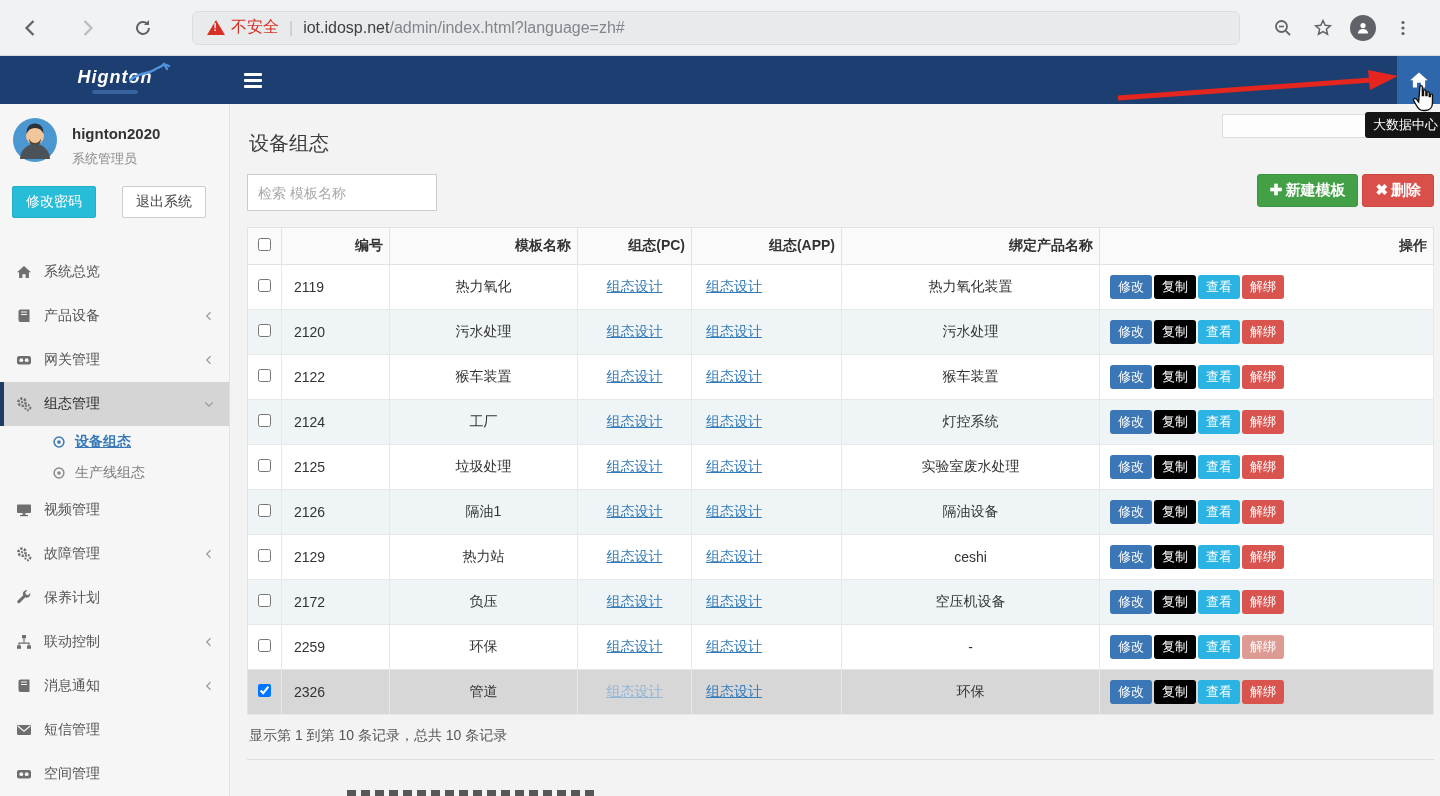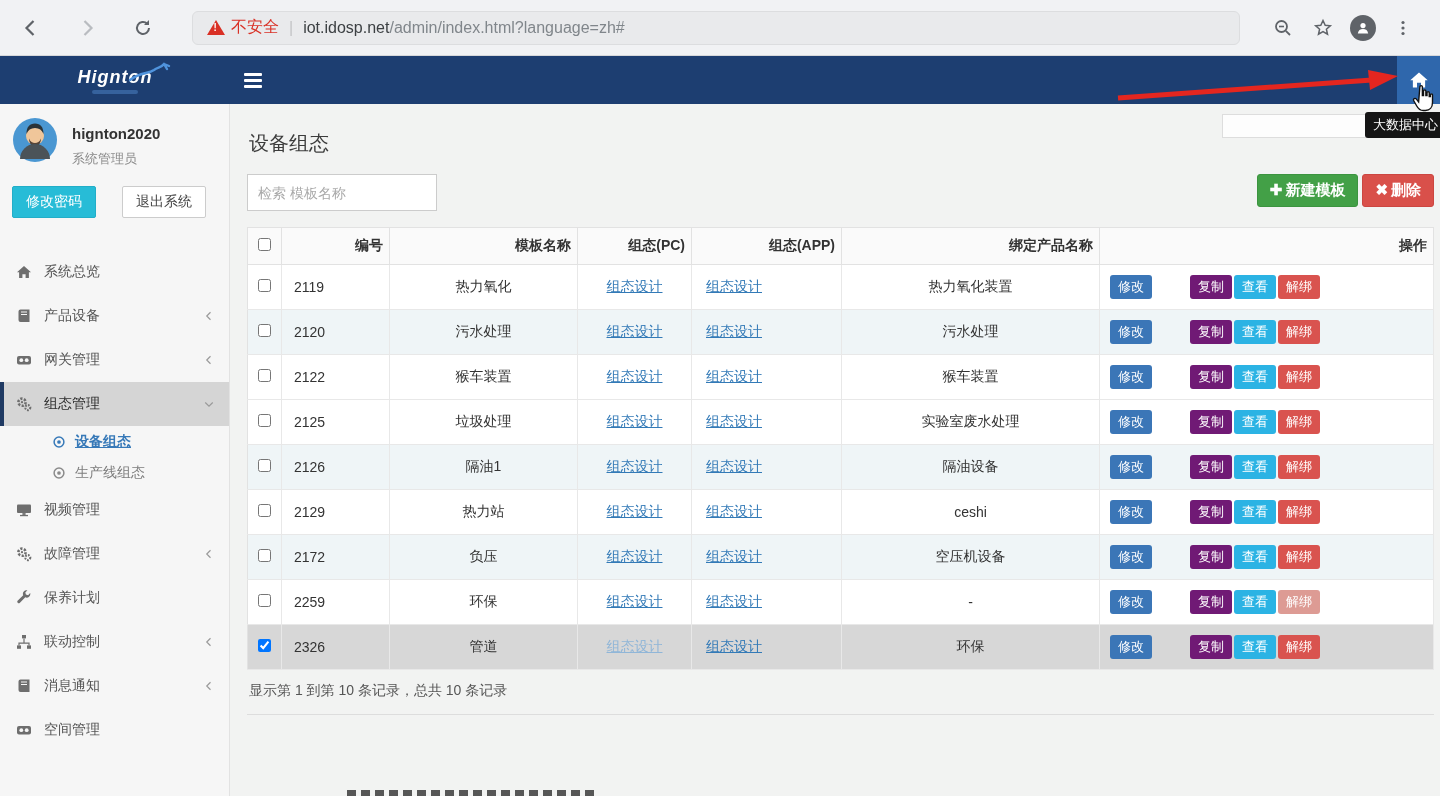--- a/index.html
+++ b/index.html
@@ -72,21 +72,21 @@
   .grid col.c-id { width:108px; } .grid col.c-name { width:188px; } .grid col.c-pc { width:114px; }
   .grid col.c-app { width:150px; } .grid col.c-prod { width:258px; }
   .grid td.t-id { text-align:left; padding-left:12px; }
   .grid td.t-app { text-align:left; padding-left:14px; }
   .grid td.t-act { text-align:left; padding-left:10px; }
   .grid tr.tint td { background:#eff5f7; }
   .grid tr.selected td { background:#d7d7d7; }
   a.cfg-link { color:#337ab7; text-decoration:underline; cursor:pointer; }
   a.cfg-link.faded { color:#90b6d8; }
   .abtn { display:inline-block; padding:3px 8px; border-radius:3px; color:#fff; font-size:13px; margin-right:2px; border:none; cursor:pointer; }
-  .abtn.edit { background:#3b76b7; } .abtn.copy { background:#701a75;margin-left:36px; }
+  .abtn.edit { background:#3b76b7; } .abtn.copy { background:#000000; }
   .abtn.view { background:#2bb3e4; } .abtn.unbind { background:#d9534f; }
   .abtn.disabled { background:#dd9b94; }
   .summary { font-size:14px; color:#555; padding:12px 2px 14px; border-bottom:1px solid #ddd; }
 
   
   .hdr-search { position:absolute; left:1222px; top:114px; width:145px; height:24px; border:1px solid #ddd; background:#fdfdfd; }
   .tooltip { position:absolute; left:1365px; top:112px; background:#151515; color:#fff; font-size:13px; padding:4px 8px; border-radius:3px; white-space:nowrap; }
   .arrow-overlay { position:absolute; left:1100px; top:62px; pointer-events:none; }
   .cursor-overlay { position:absolute; left:1410px; top:84px; pointer-events:none; }
   .clipped-text { position:absolute; left:347px; bottom:0; width:250px; height:6px;
@@ -328,20 +328,29 @@
         <span>消息通知</span>
         <span class="chev">
             <svg width="12" height="12" viewBox="0 0 16 16">
               <path d="M10 3 5 8l5 5" fill="none" stroke="currentColor" stroke-width="1.6"></path>
             </svg>
           </span>
       </li>
       <li class="nav-item">
         <span class="ni-icon">
             <svg width="16" height="16" viewBox="0 0 16 16">
+              <rect x="1" y="3" width="14" height="10" rx="1.2" fill="currentColor"></rect>
+              <path d="M1.8 4 8 9.2 14.2 4" fill="none" stroke="#f6f6f6" stroke-width="1.3"></path>
+            </svg>
+          </span>
+        <span>短信管理</span>
+      </li>
+      <li class="nav-item">
+        <span class="ni-icon">
+            <svg width="16" height="16" viewBox="0 0 16 16">
               <rect x="1" y="4" width="14" height="8.4" rx="2" fill="currentColor"></rect>
               <circle cx="5.3" cy="8.2" r="1.9" fill="#f6f6f6"></circle>
               <circle cx="10.7" cy="8.2" r="1.9" fill="#f6f6f6"></circle>
             </svg>
           </span>
         <span>空间管理</span>
       </li>
     </ul>
   </div>
 
@@ -404,20 +413,31 @@
           <td><input type="checkbox" style=""></td>
           <td class="t-id">2122</td>
           <td>猴车装置</td>
           <td><a class="cfg-link">组态设计</a></td>
           <td class="t-app"><a class="cfg-link">组态设计</a></td>
           <td>猴车装置</td>
           <td class="t-act">
             <button class="abtn edit">修改</button><button class="abtn copy">复制</button><button class="abtn view">查看</button><button class="abtn unbind">解绑</button>
           </td>
         </tr>
+        <tr class="tint">
+          <td><input type="checkbox" style=""></td>
+          <td class="t-id">2124</td>
+          <td>工厂</td>
+          <td><a class="cfg-link">组态设计</a></td>
+          <td class="t-app"><a class="cfg-link">组态设计</a></td>
+          <td>灯控系统</td>
+          <td class="t-act">
+            <button class="abtn edit">修改</button><button class="abtn copy">复制</button><button class="abtn view">查看</button><button class="abtn unbind">解绑</button>
+          </td>
+        </tr>
         <tr>
           <td><input type="checkbox" style=""></td>
           <td class="t-id">2125</td>
           <td>垃圾处理</td>
           <td><a class="cfg-link">组态设计</a></td>
           <td class="t-app"><a class="cfg-link">组态设计</a></td>
           <td>实验室废水处理</td>
           <td class="t-act">
             <button class="abtn edit">修改</button><button class="abtn copy">复制</button><button class="abtn view">查看</button><button class="abtn unbind">解绑</button>
           </td>

